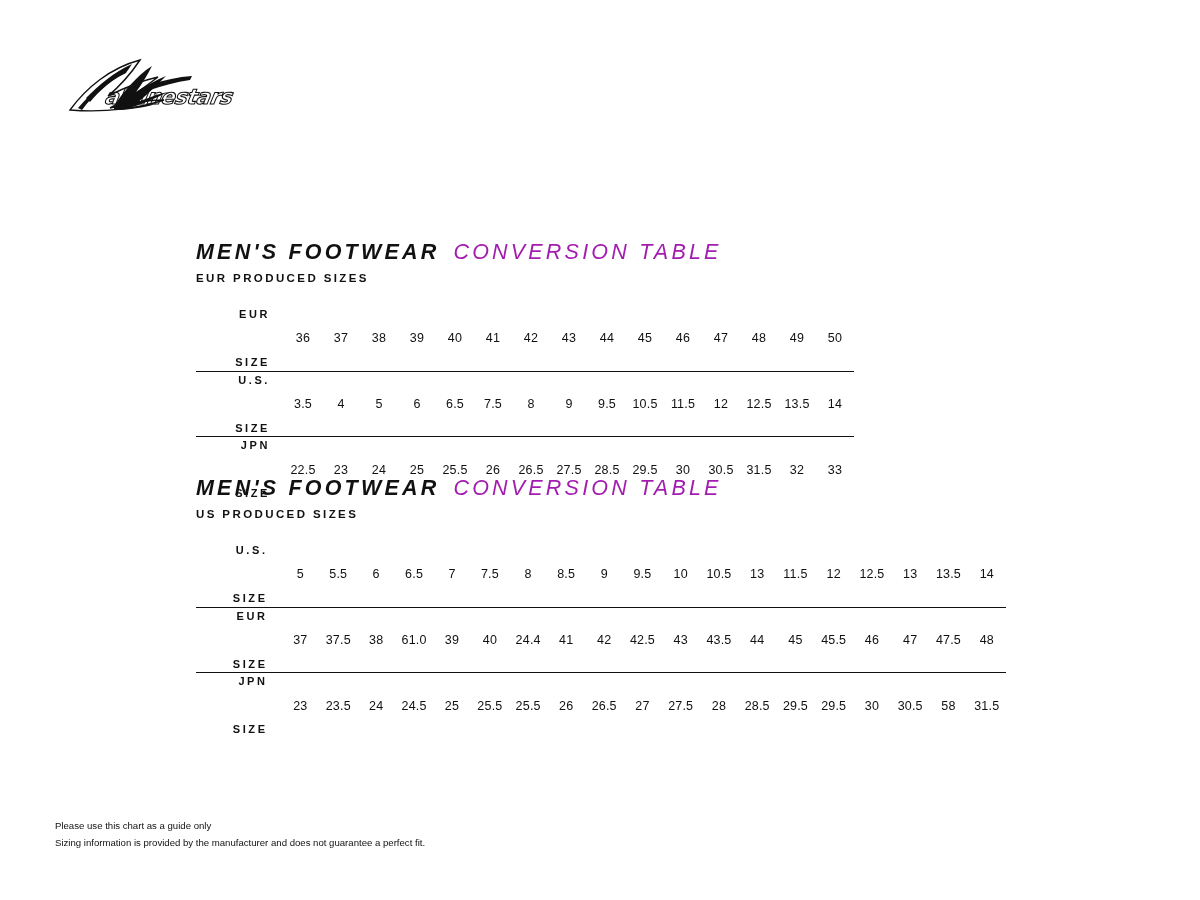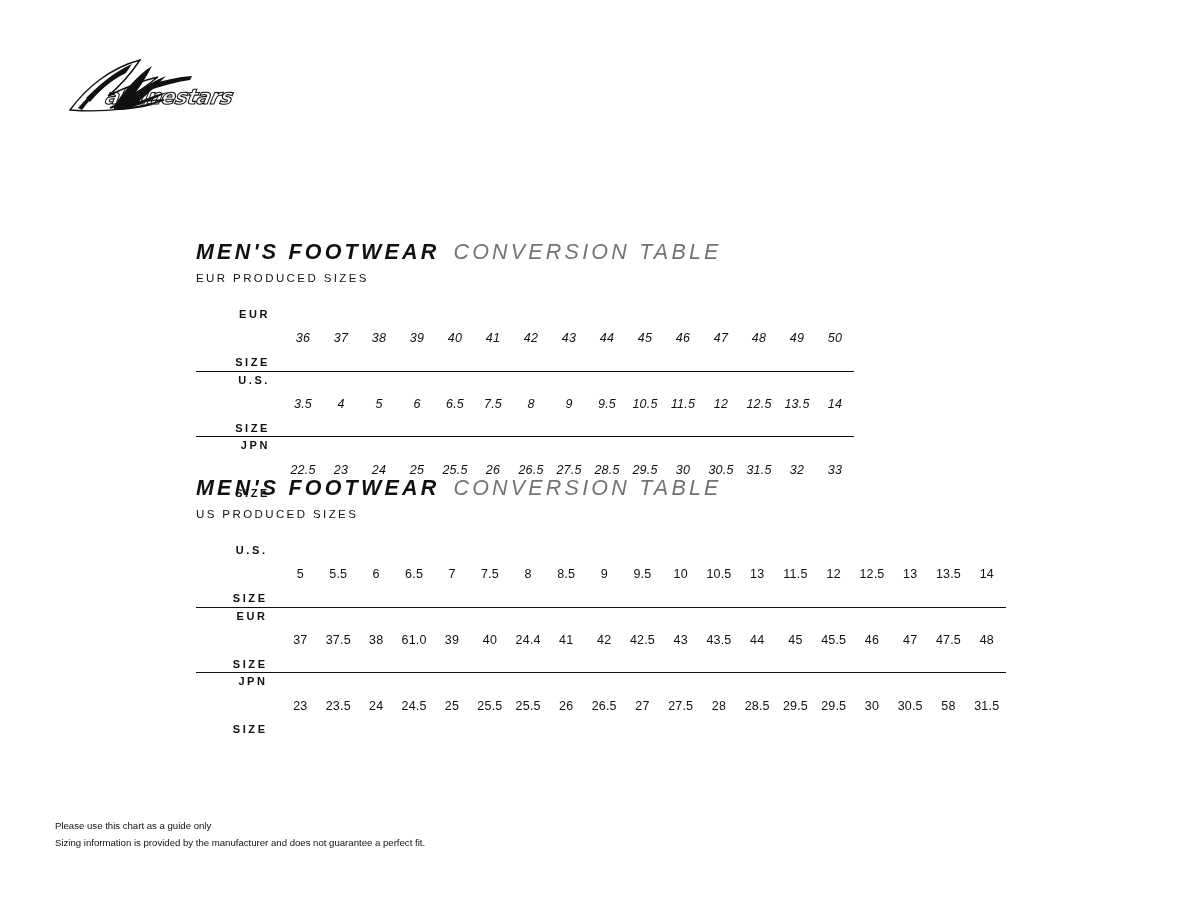--- a/index.html
+++ b/index.html
@@ -46,26 +46,26 @@
     font-weight: bold;
     font-style: italic;
     letter-spacing: 3.2px;
     color: #111;
   }
   .title-sub {
     font-size: 21.5px;
     font-weight: 400;
     font-style: italic;
     letter-spacing: 3.2px;
-    color: #737373;
+    color: #a21caf;
   }
   .subtitle {
     margin-top: 7px;
     font-size: 11.5px;
-    font-weight: normal;
+    font-weight: bold;
     letter-spacing: 2.4px;
     color: #111;
   }
 
   
   table.size-table {
     border-collapse: collapse;
     margin-top: 22px;
     table-layout: fixed;
   }
@@ -89,21 +89,21 @@
   td.cell {
     text-align: center;
     vertical-align: middle;
     font-size: 12.5px;
     font-weight: 400;
     color: #111;
     font-family: "Liberation Sans", sans-serif;
     letter-spacing: 0.2px;
   }
 
-  #table-eur td.cell { width: 38px; font-style: italic; }
+  #table-eur td.cell { width: 38px; }
   #table-us td.cell { width: 39px; }
 
   
   .footnote {
     position: absolute;
     left: 55px;
     top: 818px;
     font-size: 9.6px;
     line-height: 1.75;
     color: #111;

